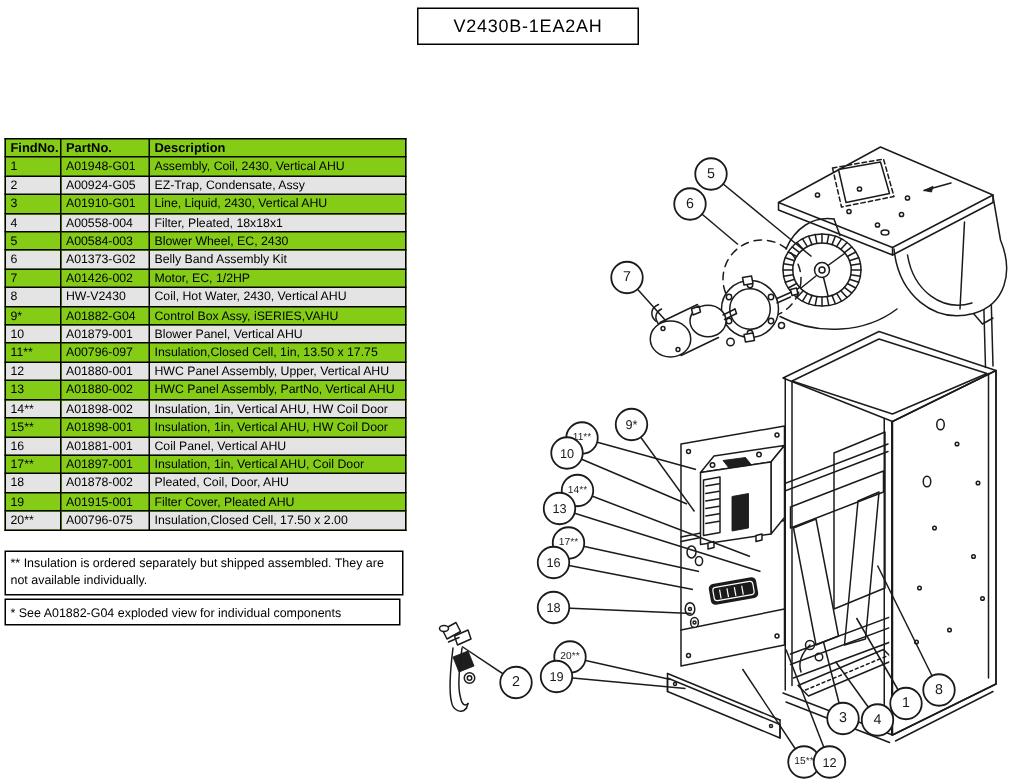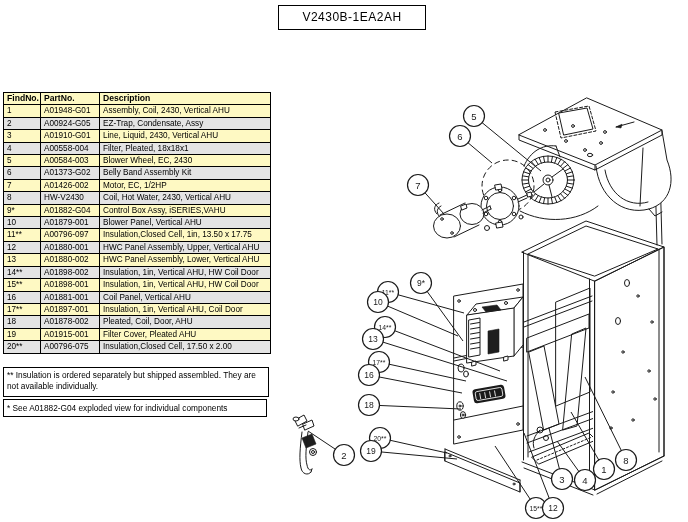--- a/index.html
+++ b/index.html
@@ -1,21 +1,21 @@
 <!DOCTYPE html>
 <html><head>
 <meta charset="utf-8">
 <style>
   html,body{margin:0;padding:0;background:#fff;}
   .page{position:relative;width:688px;height:522px;background:#fff;overflow:hidden;
         font-family:"Liberation Sans",sans-serif;color:#000;}
   .title-box{position:absolute;left:278px;top:5px;width:146px;height:23px;border:1px solid #000;
         text-align:center;line-height:23px;font-size:12px;letter-spacing:.5px;background:#fff;}
   table.parts{position:absolute;left:3px;top:92px;width:267px;border-collapse:collapse;
-        table-layout:fixed;background:#fef9c3;}
+        table-layout:fixed;background:#84cc16;}
   table.parts th,table.parts td{border:1px solid #000;font-size:8.2px;padding:0 1px 0 3px;
         height:11.4px;line-height:11.4px;white-space:nowrap;overflow:hidden;text-align:left;}
   table.parts th{font-weight:bold;font-size:8.6px;}
   table.parts tr.alt{background:#e4e4e4;}
   .note{position:absolute;border:1px solid #000;background:#fff;font-size:8.3px;
         line-height:10.8px;padding:2px 3px;}
   .note-1{left:3px;top:367px;width:258px;height:24px;}
   .note-2{left:3px;top:399px;width:256px;height:12px;line-height:12px;white-space:nowrap;}
   svg.art{position:absolute;left:0;top:0;}
   .ln{stroke:#1b1b1b;stroke-width:1;fill:none;stroke-linejoin:round;stroke-linecap:round;}
@@ -99,21 +99,21 @@
           <td>Insulation,Closed Cell, 1in, 13.50 x 17.75</td>
         </tr>
         <tr class="alt">
           <td>12</td>
           <td>A01880-001</td>
           <td>HWC Panel Assembly, Upper, Vertical AHU</td>
         </tr>
         <tr>
           <td>13</td>
           <td>A01880-002</td>
-          <td>HWC Panel Assembly, Lower, Vertical AHU</td>
+          <td>HWC Panel Assembly, PartNo, Vertical AHU</td>
         </tr>
         <tr class="alt">
           <td>14**</td>
           <td>A01898-002</td>
           <td>Insulation, 1in, Vertical AHU, HW Coil Door</td>
         </tr>
         <tr>
           <td>15**</td>
           <td>A01898-001</td>
           <td>Insulation, 1in, Vertical AHU, HW Coil Door</td>

